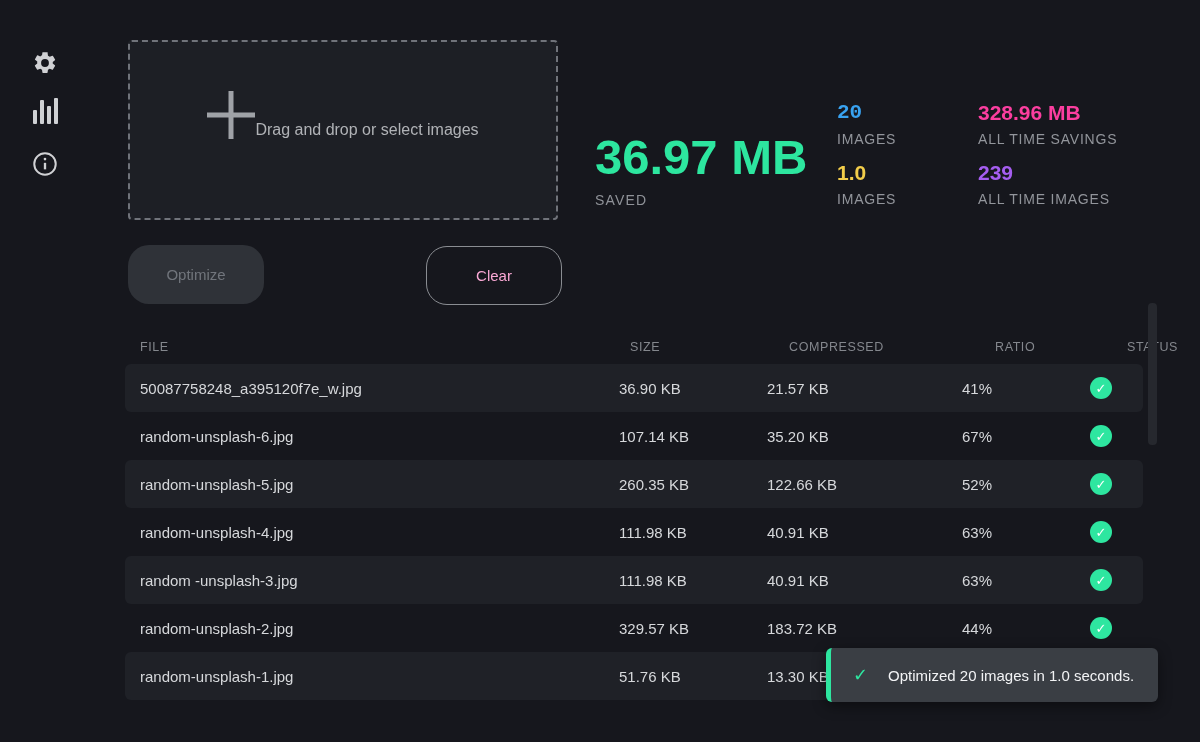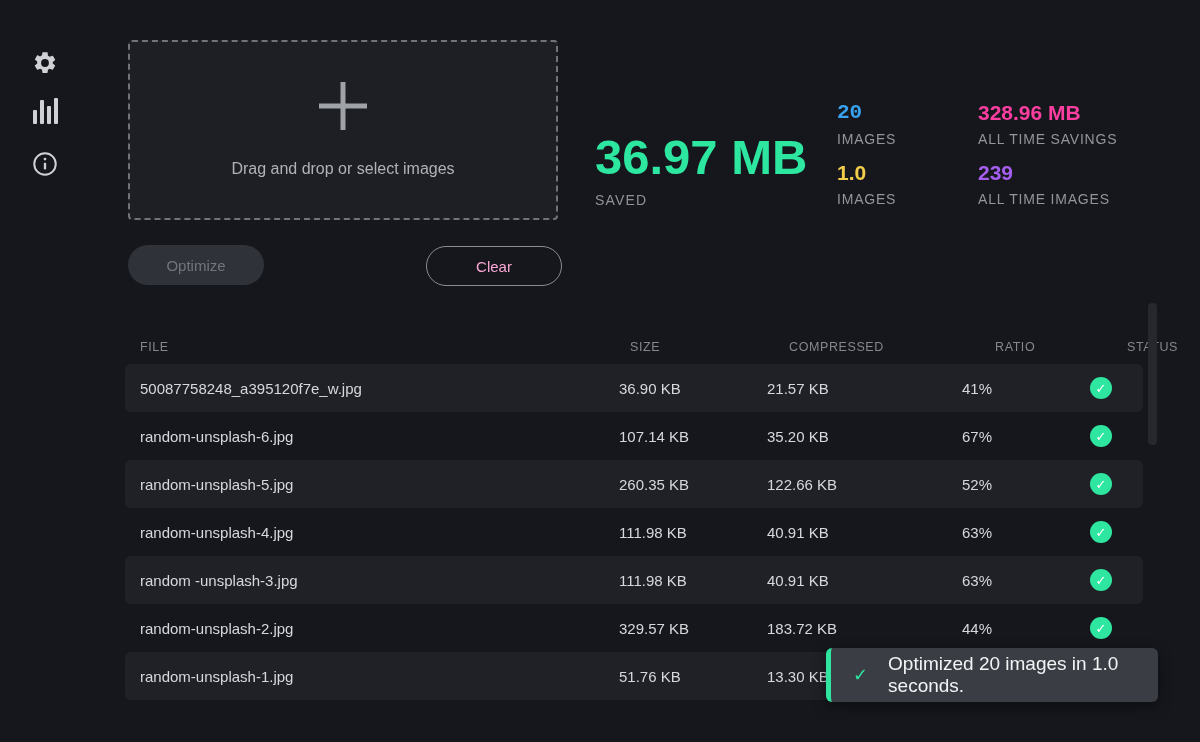--- a/index.html
+++ b/index.html
@@ -17,31 +17,31 @@
   .side-btn { position: absolute; left: 30px; width: 30px; height: 30px;
     display: flex; align-items: center; justify-content: center; cursor: pointer; }
   .side-btn svg { display: block; }
   .bars-icon { display: flex; align-items: flex-end; gap: 3px; height: 26px; }
   .bars-icon i { display: block; width: 4px; background: #cfd1d4; border-radius: 1px; }
 
   
   .dropzone {
     position: absolute; left: 128px; top: 40px; width: 430px; height: 180px;
     background: #1d1f25; border: 2px dashed #70737a; border-radius: 4px;
-    display: flex; flex-direction: column; align-items: center; justify-content: center;
+    display: flex; flex-direction: row; align-items: center; justify-content: center;
     cursor: pointer;
   }
   .plus-icon { position: relative; width: 48px; height: 48px; margin-bottom: 30px; }
   .plus-icon::before, .plus-icon::after { content: ""; position: absolute; background: #9fa2a7; }
   .plus-icon::before { left: 50%; top: 0; width: 5px; height: 48px; transform: translateX(-50%); }
   .plus-icon::after  { top: 50%; left: 0; height: 5px; width: 48px; transform: translateY(-50%); }
   .dropzone-label { font-size: 16px; color: #b0b2b6; }
 
   
-  .btn { position: absolute; width: 136px; height: 40px; border-radius: 21px;
+  .btn { position: absolute; width: 136px; height: 59px; border-radius: 21px;
     font-size: 15px; display: flex; align-items: center; justify-content: center;
     font-family: inherit; cursor: pointer; }
   .btn-optimize { left: 128px; top: 245px; background: #2f3238; border: none; color: #71757c; }
   .btn-clear { left: 426px; top: 246px; background: transparent; border: 1px solid #8a8d92; color: #f9a8d4; }
 
   
   .stat-saved { position: absolute; left: 595px; top: 133px; }
   .stat-saved .big { font-size: 49px; font-weight: bold; color: #2de69f; line-height: 1.0; letter-spacing: 0px; }
   .stat-label { font-size: 14px; color: #8f9298; letter-spacing: 1.2px; margin-top: 10px; }
   .stat-col { position: absolute; top: 101px; }
@@ -65,21 +65,21 @@
 
   
   .scroll-thumb { position: absolute; left: 1148px; top: 303px; width: 9px; height: 142px;
     background: #26282e; border-radius: 4px; cursor: pointer; }
 
   
   .toast { position: absolute; left: 826px; top: 648px; width: 332px; height: 54px;
     background: #3a3e44; border-left: 5px solid #2ee6a0; border-radius: 6px;
     display: flex; align-items: center; box-shadow: 0 4px 14px rgba(0,0,0,0.45); z-index: 10; }
   .toast-check { color: #2ee6a0; font-size: 18px; font-weight: bold; margin-left: 22px; }
-  .toast-msg { color: #f2f3f5; font-size: 19px; margin-left: 20px; }
+  .toast-msg { color: #f2f3f5; font-size: 15px; margin-left: 20px; }
 </style>
 </head>
 <body>
 
 <div id="app">
 
   <nav class="sidebar">
     <div class="side-btn" style="top:48px">
       <span>
         <svg width="26" height="26" viewBox="0 0 24 24" fill="#d0d1d4">

